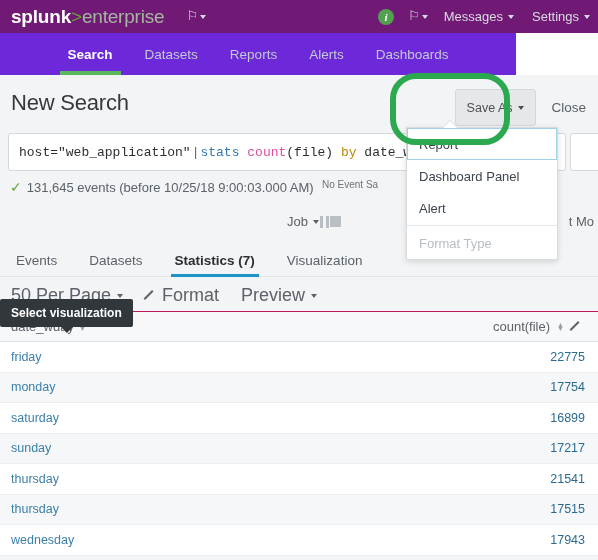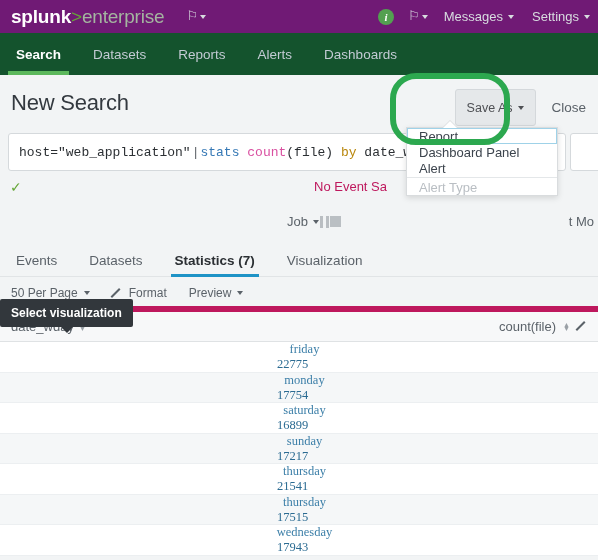--- a/index.html
+++ b/index.html
@@ -64,23 +64,23 @@
     color: #d8dce0; font-size: 13px;
     margin-right: 18px;
     display: flex; align-items: center; gap: 5px;
     white-space: nowrap;
     text-align: right;
   }
   .topmenu:last-child { margin-right: 8px; }
 
   
   .navbar {
-    position: absolute; left: 0; top: 33px; width: 598px; height: 42px;
-    background: #14532d;
-    display: flex; align-items: stretch;
+    position: absolute; left: 0; top: 33px; width: 516px; height: 42px;
+    background: #6d28d9;
+    display: flex; align-items: stretch; justify-content: center;
   }
   .navitem {
     position: relative;
     display: flex; align-items: center;
     padding: 0 16px;
     font-size: 13.5px;
     color: #c3cbd4;
     white-space: nowrap;
   }
   .navitem.active { color: #ffffff; font-weight: bold; }
@@ -133,21 +133,21 @@
   .dropdown::before {
     content: "";
     position: absolute; left: 36px; top: -7px;
     width: 0; height: 0;
     border-left: 7px solid transparent;
     border-right: 7px solid transparent;
     border-bottom: 7px solid #ffffff;
     filter: drop-shadow(0 -1px 0 #d9dcde);
   }
   .dd-item {
-    height: 16px;
+    height: 32px;
     display: flex; align-items: center;
     padding: 0 11px;
     font-size: 13px;
     color: #3c444d;
     border: 1px solid transparent;
   }
   .dd-item.hovered {
     border: 1px solid #9fd2e8;
     background: #ffffff;
   }
@@ -195,22 +195,22 @@
 
   
   .statusrow {
     position: absolute; left: 10px; top: 104px;
     display: flex; align-items: center;
     font-size: 13px; color: #5b6269;
     white-space: nowrap;
   }
   .check { color: #65a637; font-size: 14px; margin-right: 5px; }
   .nosample {
-    position: absolute; left: 314px; top: 104px;
-    font-size: 13px; color: #be185d; white-space: nowrap;
+    position: absolute; left: 322px; top: 104px;
+    font-size: 10px; color: #737373; white-space: nowrap;
   }
 
   
   .jobrow {
     position: absolute; left: 287px; top: 139px;
     display: flex; align-items: center; 
     font-size: 13px; color: #5b6269;
   }
   .jobrow .lbl { display: flex; align-items: center; gap: 5px; }
   .ico-pause {
@@ -263,22 +263,22 @@
   .rtab.active::after {
     content: "";
     position: absolute; left: 12px; right: 12px; bottom: -1px; height: 3px;
     background: #1e93c6;
   }
 
   
   .tablectrls {
     position: absolute; left: 0; top: 205px; width: 598px; height: 32px;
     display: flex; align-items: center;
-    font-size: 12px; color: #5b6269;
-    border-bottom: 6px solid #be185d;
+    font-size: 18px; color: #5b6269;
+    border-bottom: 1px solid #be185d;
   }
   .tc { display: flex; align-items: center; gap: 6px; padding: 0 11px; white-space: nowrap; }
   .pencil {
     display: inline-block;
     width: 11px; height: 11px;
     position: relative;
   }
   .pencil::before {
     content: "";
     position: absolute; left: 0; bottom: 1px;
@@ -294,32 +294,31 @@
     background: #ffffff;
   }
   .thead {
     height: 30px;
     background: #f7f8f9;
     border-bottom: 1px solid #dfe2e4;
     display: flex; align-items: center;
     font-size: 13px; color: #5b6269;
   }
   .th-left { padding-left: 11px; flex: 1; display: flex; align-items: center; gap: 5px; }
-  .th-right { padding-right: 10px; display: flex; align-items: center; gap: 7px; }
+  .th-right { padding-right: 16px; display: flex; align-items: center; gap: 7px; }
   .sortarrows {
     display: inline-flex; flex-direction: column;
     line-height: 4px; font-size: 7px; color: #9aa0a6;
   }
   .trow {
     height: 30.5px;
     display: flex; align-items: center;
     border-bottom: 1px solid #eceff1;
-    font-family: Liberation Serif, serif;
+    font-family: Liberation Sans, sans-serif;
     font-size: 12.5px;
-    flex-direction: column;
   }
   .trow.alt { background: #f5f7f8; }
   .cell-a { padding-left: 11px; flex: 1; color: #3c7fa8; }
   .cell-b { padding-right: 13px; color: #2b6b92; }
 </style>
 </head>
 <body>
 
 <div id="app">
 
@@ -391,20 +390,21 @@
       <span>&nbsp;</span>
       <span class="tok-by">by</span>
       <span>&nbsp;</span>
       <span class="tok-plain">date_wday</span>
     </div>
 
     <div class="timepicker"></div>
 
     <div class="statusrow">
       <span class="check">✓</span>
+      <span>131,645 events (before 10/25/18 9:00:03.000 AM)</span>
     </div>
     <div class="nosample">No Event Sa</div>
 
     <div class="jobrow">
       <span class="lbl">
         <span>Job</span>
         <span class="caret-sm"></span>
       </span>
       <span class="ico-pause"></span>
       <span class="ico-stop"></span>
@@ -498,19 +498,19 @@
       <span>Report</span>
     </div>
     <div class="dd-item">
       <span>Dashboard Panel</span>
     </div>
     <div class="dd-item">
       <span>Alert</span>
     </div>
     <div class="dd-sep"></div>
     <div class="dd-item disabled">
-      <span>Alert Type</span>
+      <span>Format Type</span>
     </div>
   </div>
 
   <div class="annot-ring"></div>
 
 </div>
 
 </body></html>

